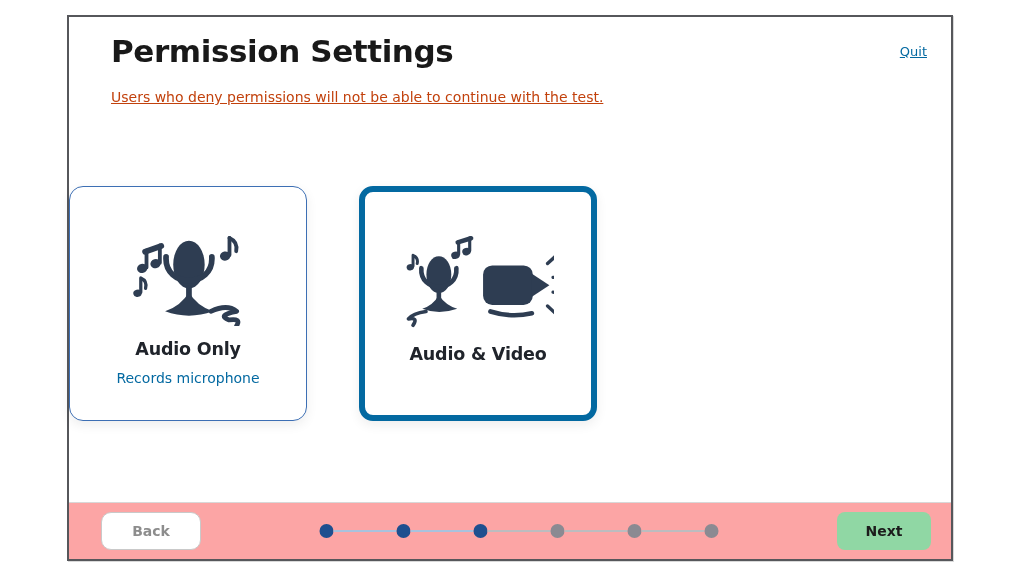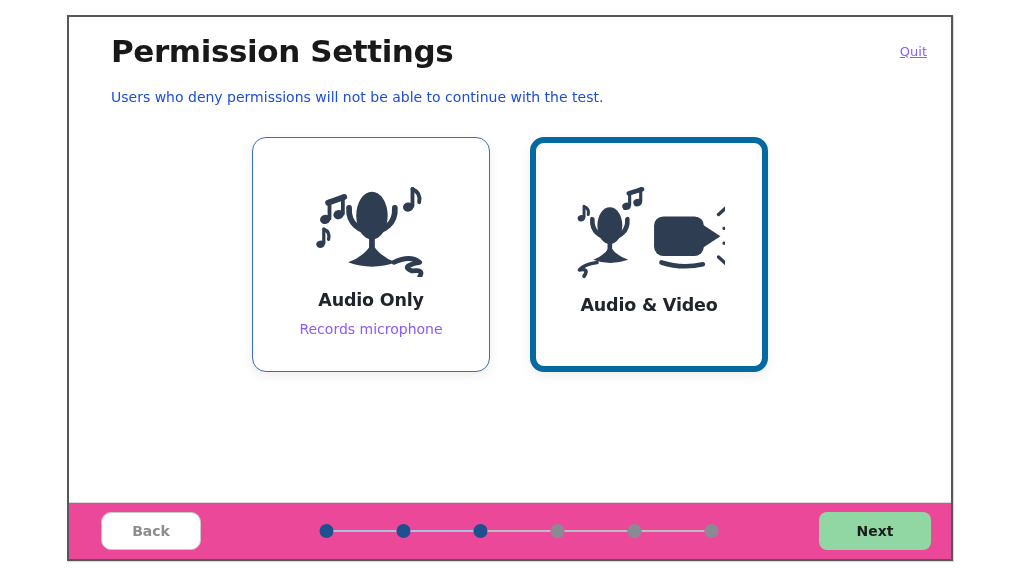--- a/index.html
+++ b/index.html
@@ -8,56 +8,56 @@
 
   .frame {
     position: absolute; left: 67px; top: 15px; width: 886px; height: 546px;
     background: #ffffff; border: 2px solid #56575b;
     box-shadow: 1px 1px 0 rgba(0,0,0,.15);
   }
 
   
   .header { position: relative; padding: 16px 30px 0 42px; }
   .title { font-size: 31px; font-weight: 800; color: #191919; letter-spacing: -0.4px; }
-  .subtitle { margin-top: 20px; font-size: 14px; color: #1d4ed8; }
+  .subtitle { margin-top: 20px; font-size: 14px; color: #c2410c; text-decoration: underline; }
   .quit {
     position: absolute; top: 27px; right: 24px;
-    font-size: 13px; font-weight: 500; color: #8b5cf6;
+    font-size: 13px; font-weight: 500; color: #0369a1;
     text-decoration: underline; cursor: pointer;
   }
 
   
-  .cards { display: flex; justify-content: center; gap: 40px; margin-top: 32px; }
+  .cards { display: flex; gap: 52px; margin-top: 81px; }
   .card {
     width: 238px; height: 235px; background: #ffffff;
     border: 6px solid #0369a1; border-radius: 14px;
     box-shadow: 0 4px 12px rgba(0,0,0,.07);
     display: flex; flex-direction: column; align-items: center;
     cursor: pointer;
   }
   .card.selected { border: 1.5px solid var(--accent-blue, #3d6fb4); }
   .icon-wrap { height: 104px; margin-top: 38px; display: flex; align-items: center; justify-content: center; }
   .card-title { margin-top: 10px; font-size: 17.5px; font-weight: 700; color: #20242b; letter-spacing: -0.2px; }
-  .card-desc { margin-top: 11px; font-size: 14px; color: #8b5cf6; }
+  .card-desc { margin-top: 11px; font-size: 14px; color: #0369a1; }
 
   
   .footer {
     position: absolute; left: 0; right: 0; bottom: 0; height: 57px;
-    border-top: 1px solid #d8d8d8; background: #ec4899;
+    border-top: 1px solid #d8d8d8; background: #fca5a5;
     display: flex; align-items: center;
   }
   .btn { font-family: inherit; cursor: pointer; }
   .back-btn {
     margin-left: 32px; width: 100px; height: 38px;
     background: #ffffff; border: 1.5px solid #c9c9c9; border-radius: 10px;
     font-size: 14px; font-weight: 700; color: #8d8d8d;
   }
   .next-btn {
     position: absolute; right: 20px; top: 50%; transform: translateY(-50%);
-    width: 112px; height: 38px;
+    width: 94px; height: 38px;
     background: var(--next-button-bg, #90d7a4); border: none; border-radius: 8px;
     font-size: 14px; font-weight: 800; color: #1c1c1c;
   }
   .progress {
     position: absolute; left: calc(50% + 9px); top: 50%;
     transform: translate(-50%, -50%);
     display: flex; align-items: center;
   }
   .dot { width: 14px; height: 14px; border-radius: 50%; background: var(--dot-inactive, #8b8a92); flex: 0 0 auto; }
   .dot.active { background: var(--dot-active, #1e4f8f); }

